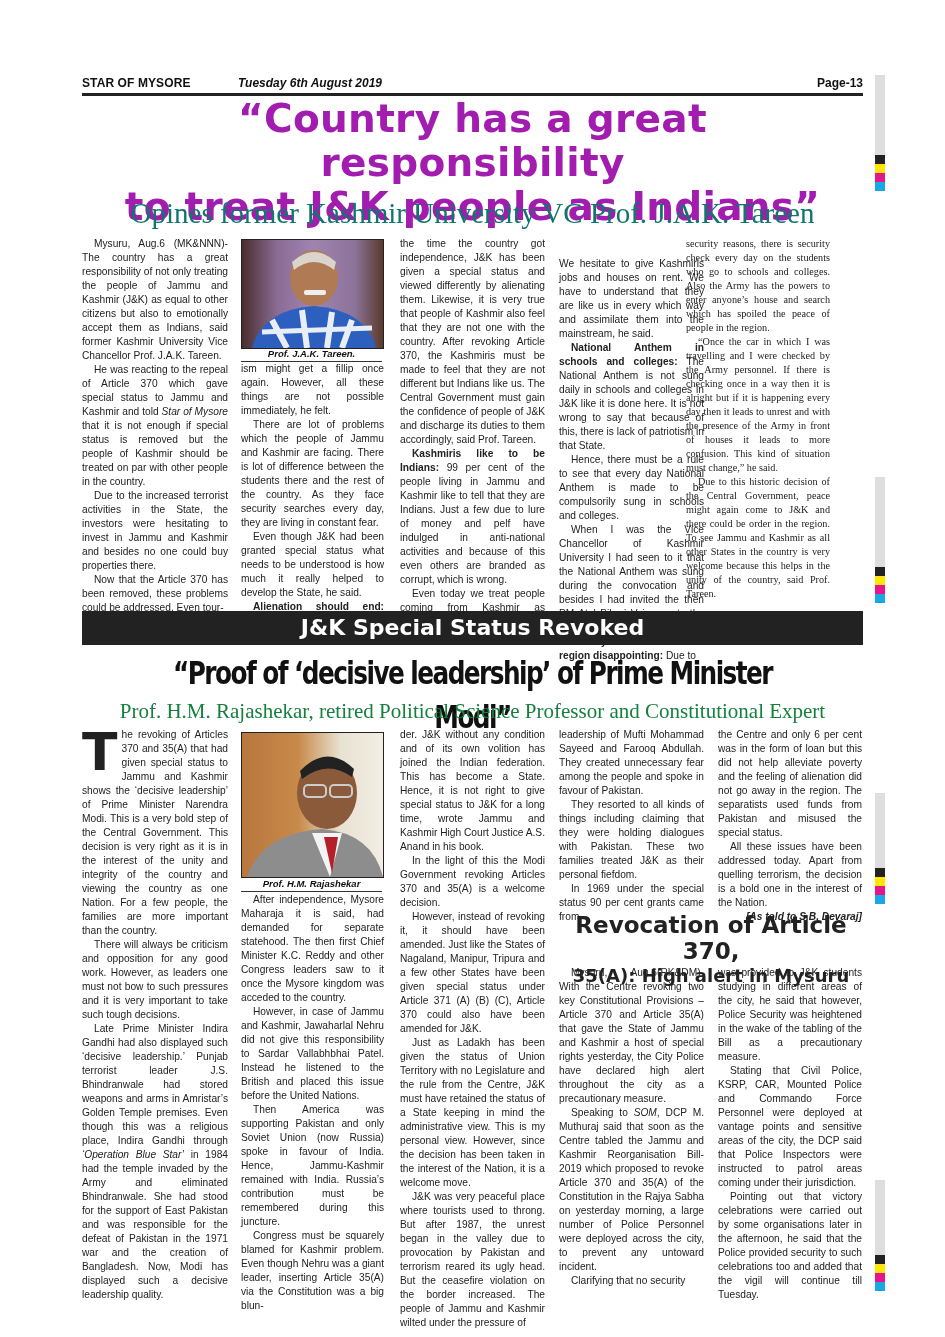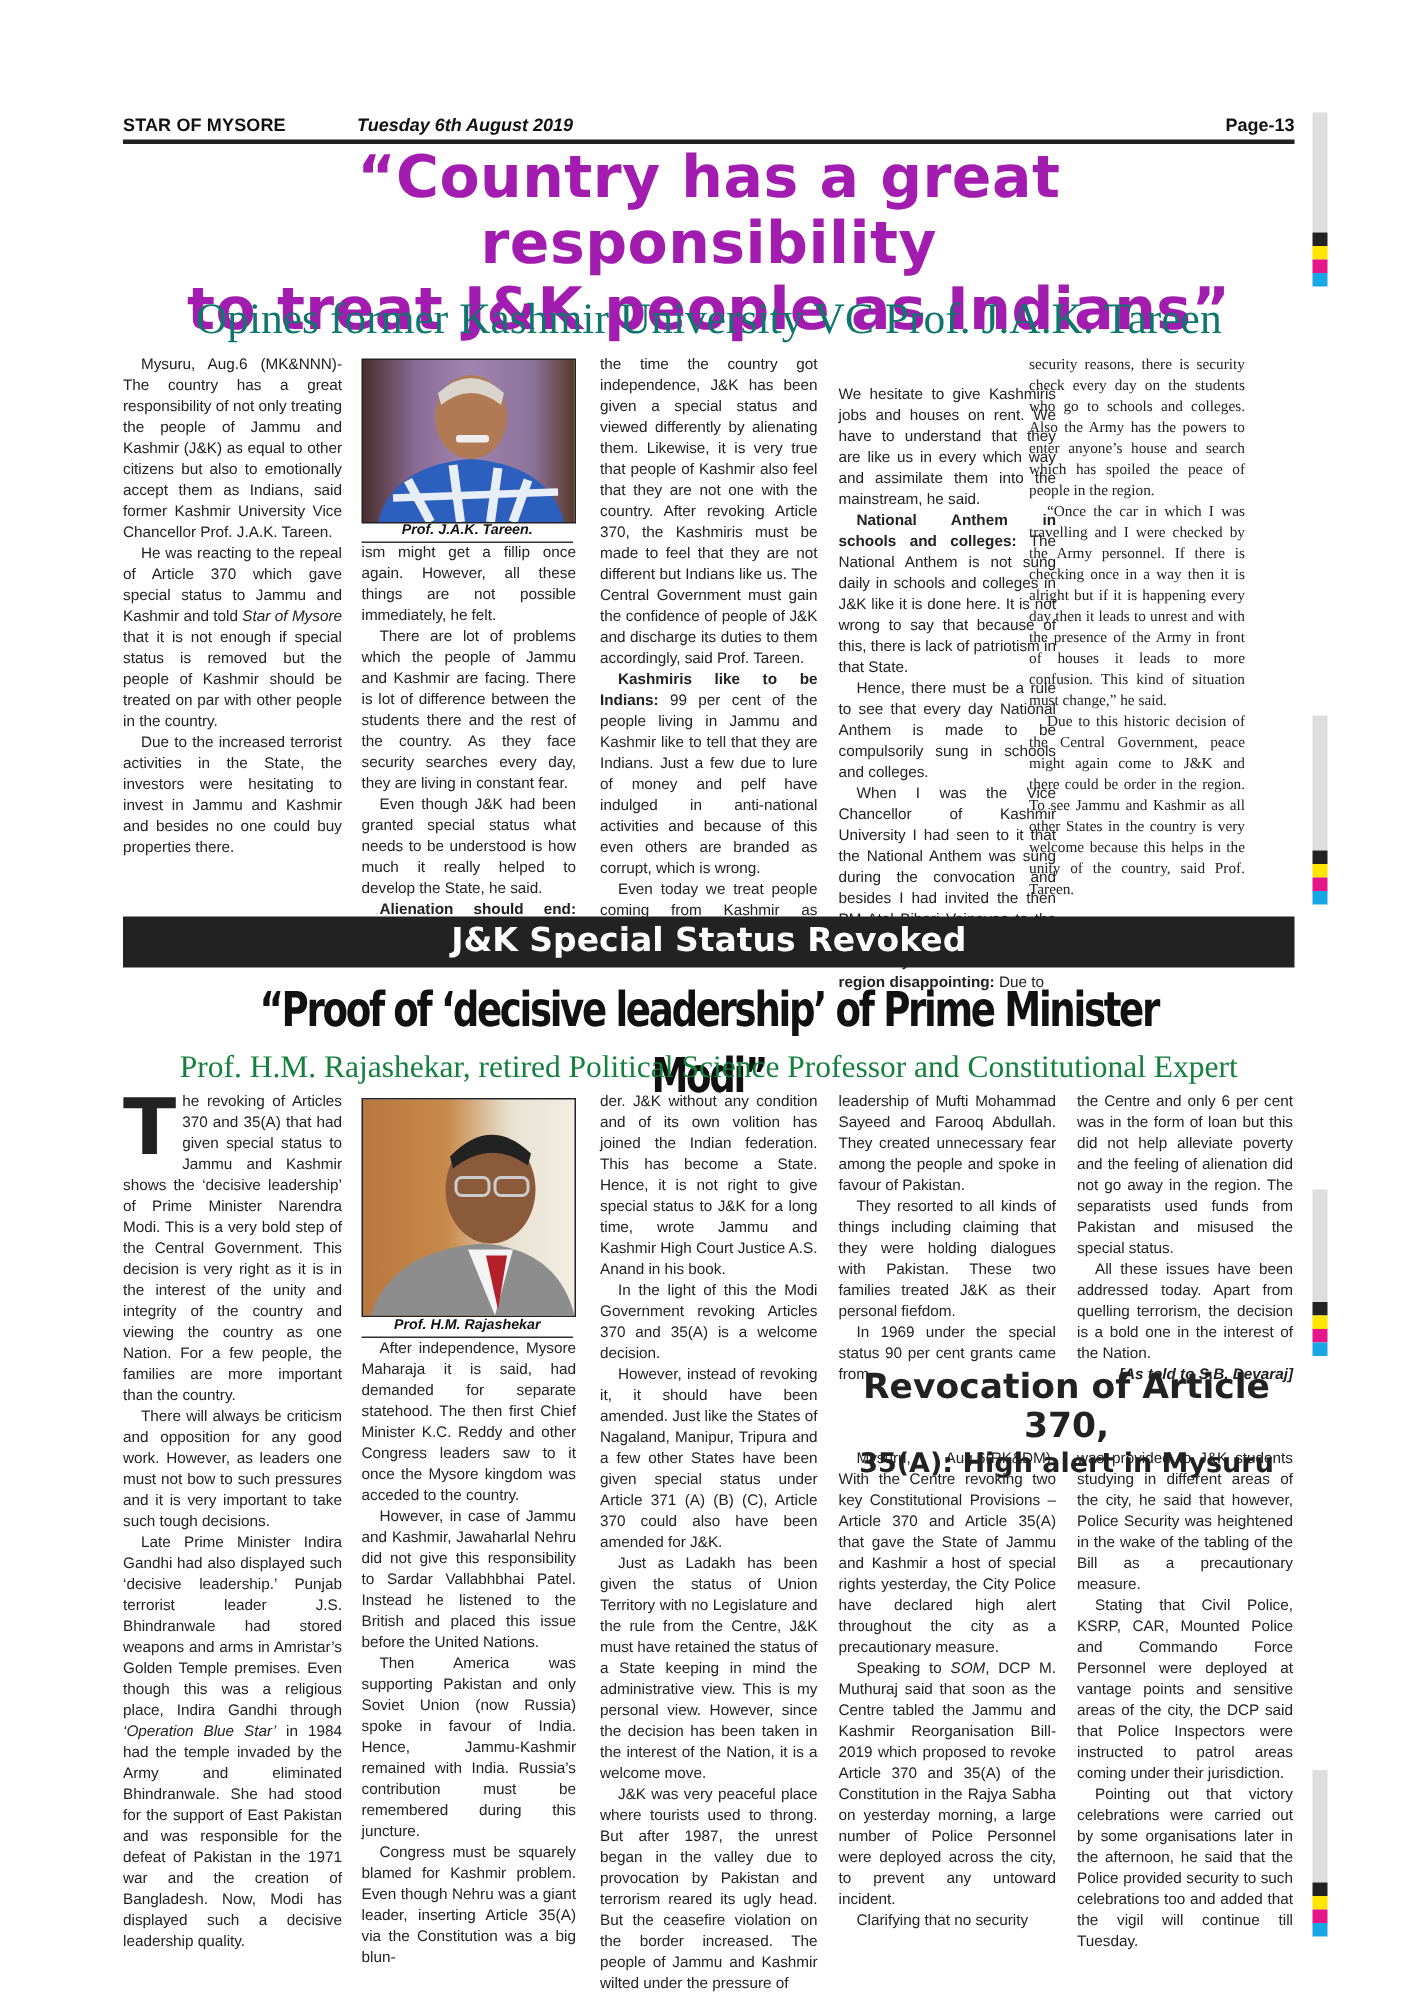--- a/index.html
+++ b/index.html
@@ -53,20 +53,21 @@
 <div class="headline1">
   <div>“Country has a great responsibility</div>
   <div>to treat J&amp;K people as Indians”</div>
 </div>
 <div class="subhead1">Opines former Kashmir University VC Prof. J.A.K. Tareen</div>
 
 <div class="col" style="left:82px; top:237px; width:146px;">
   <p>Mysuru, Aug.6 (MK&amp;NNN)-The country has a great responsibility of not only treating the people of Jammu and Kashmir (J&amp;K) as equal to other citizens but also to emotionally accept them as Indians, said former Kashmir University Vice Chancellor Prof. J.A.K. Tareen.</p>
   <p><span>He was reacting to the repeal of Article 370 which gave special status to Jammu and Kashmir and told </span><i>Star of Mysore</i><span> that it is not enough if special status is removed but the people of Kashmir should be treated on par with other people in the country.</span></p>
   <p>Due to the increased terrorist activities in the State, the investors were hesitating to invest in Jammu and Kashmir and besides no one could buy properties there.</p>
+  <p>Now that the Article 370 has been removed, these problems could be addressed. Even tour-</p>
 </div>
 
 <div class="photo" style="left:241px; top:239px; width:141px; height:108px; background: linear-gradient(90deg,#4a2e2e 0%,#8a6b94 25%,#a084b0 50%,#8c739a 80%,#5a3a2c 100%);">
   <svg width="141" height="108">
     <ellipse cx="72" cy="38" rx="24" ry="28" fill="#b07a55"></ellipse>
     <path d="M50 22 Q72 2 94 22 L92 30 Q72 14 52 30 Z" fill="#d9d4cc"></path>
     <rect x="62" y="50" width="22" height="5" rx="2" fill="#eeeeee"></rect>
     <path d="M10 108 Q20 70 72 66 Q124 70 134 108 Z" fill="#2d5fbf"></path>
     <path d="M30 80 L45 108 M60 70 L65 108 M90 72 L85 108 M110 80 L100 108" stroke="#e8eef8" stroke-width="6"></path>
     <path d="M20 92 L130 88" stroke="#e8eef8" stroke-width="5"></path>

